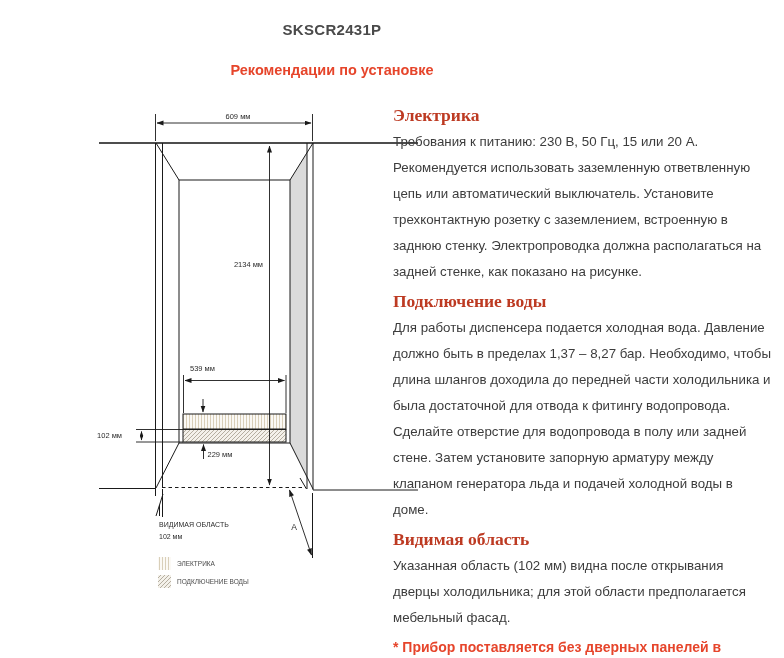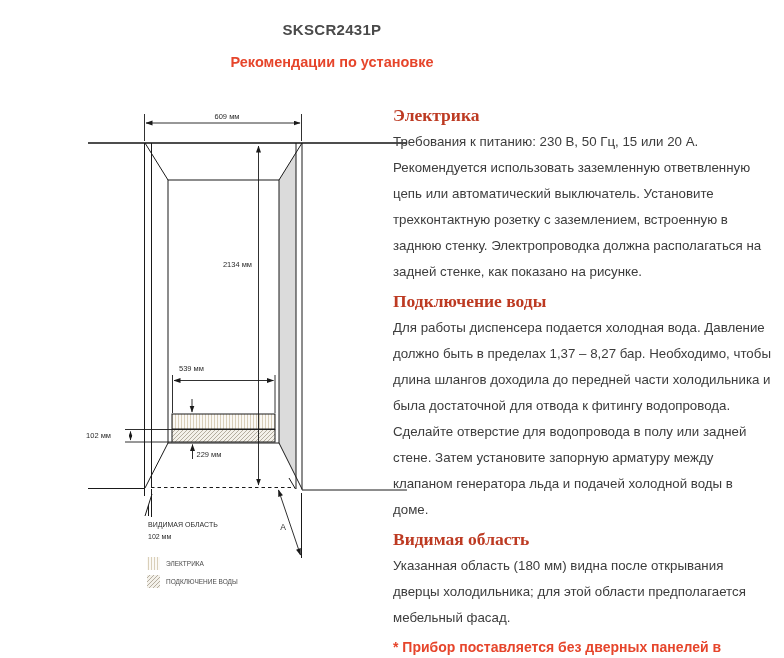--- a/index.html
+++ b/index.html
@@ -5,23 +5,23 @@
   html,body{margin:0;padding:0;}
   body{
     width:784px;height:658px;background:#ffffff;position:relative;overflow:hidden;
     font-family:"Liberation Sans",sans-serif;
   }
   .header{position:absolute;top:0;left:0;width:664px;text-align:center;}
   .doc-title{
     margin:21px 0 0 0;font-size:15px;font-weight:bold;color:#4a4a4a;letter-spacing:.3px;
   }
   .doc-subtitle{
-    margin:16px 0 0 0;font-size:14.5px;font-weight:bold;color:#e6452b;
+    margin:24px 0 0 0;font-size:14.5px;font-weight:bold;color:#e6452b;
   }
-  .diagram-wrap{position:absolute;left:5px;top:0;width:400px;height:480px;padding-left:28px;}
+  .diagram-wrap{position:absolute;left:16px;top:0;width:400px;height:480px;padding-left:28px;}
   svg text{font-family:"Liberation Sans",sans-serif;fill:#2b2b2b;}
   .dim-label{font-size:7.5px;}
   .small-label{font-size:7px;}
   .legend-label{font-size:6.5px;fill:#4a4a4a;}
   .a-label{font-size:8.5px;}
 
   .text-col{position:absolute;left:393px;top:106px;width:378px;}
   .section-heading{
     font-family:"Liberation Serif",serif;
     font-size:17.5px;line-height:18px;font-weight:bold;color:#bd3a22;
@@ -138,16 +138,16 @@
 </div>
 
 <div class="text-col">
   <h3 class="section-heading">Электрика</h3>
   <p class="body-par">Требования к питанию: 230 В, 50 Гц, 15 или 20 А. Рекомендуется использовать заземленную ответвленную цепь или автоматический выключатель. Установите трехконтактную розетку с заземлением, встроенную в заднюю стенку. Электропроводка должна располагаться на задней стенке, как показано на рисунке.</p>
 
   <h3 class="section-heading">Подключение воды</h3>
   <p class="body-par">Для работы диспенсера подается холодная вода. Давление должно быть в пределах 1,37 – 8,27 бар. Необходимо, чтобы длина шлангов доходила до передней части холодильника и была достаточной для отвода к фитингу водопровода. Сделайте отверстие для водопровода в полу или задней стене. Затем установите запорную арматуру между клапаном генератора льда и подачей холодной воды в доме.</p>
 
   <h3 class="section-heading">Видимая область</h3>
-  <p class="body-par">Указанная область (180 мм) видна после открывания дверцы холодильника; для этой области предполагается мебельный фасад.</p>
+  <p class="body-par">Указанная область (102 мм) видна после открывания дверцы холодильника; для этой области предполагается мебельный фасад.</p>
 
   <p class="footnote">* Прибор поставляется без дверных панелей в комплекте</p>
 </div>
 
 </body></html>

